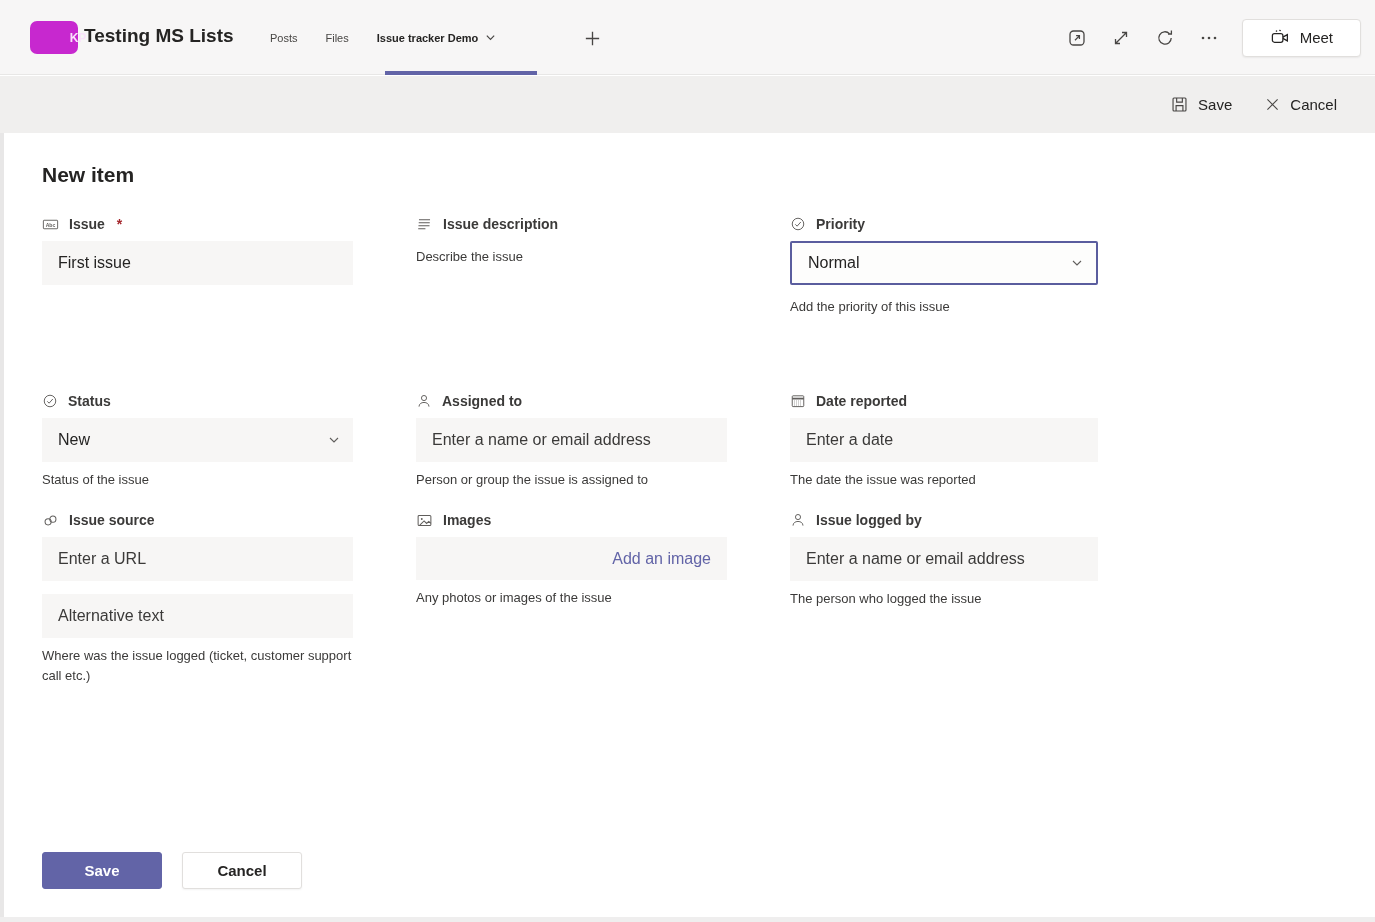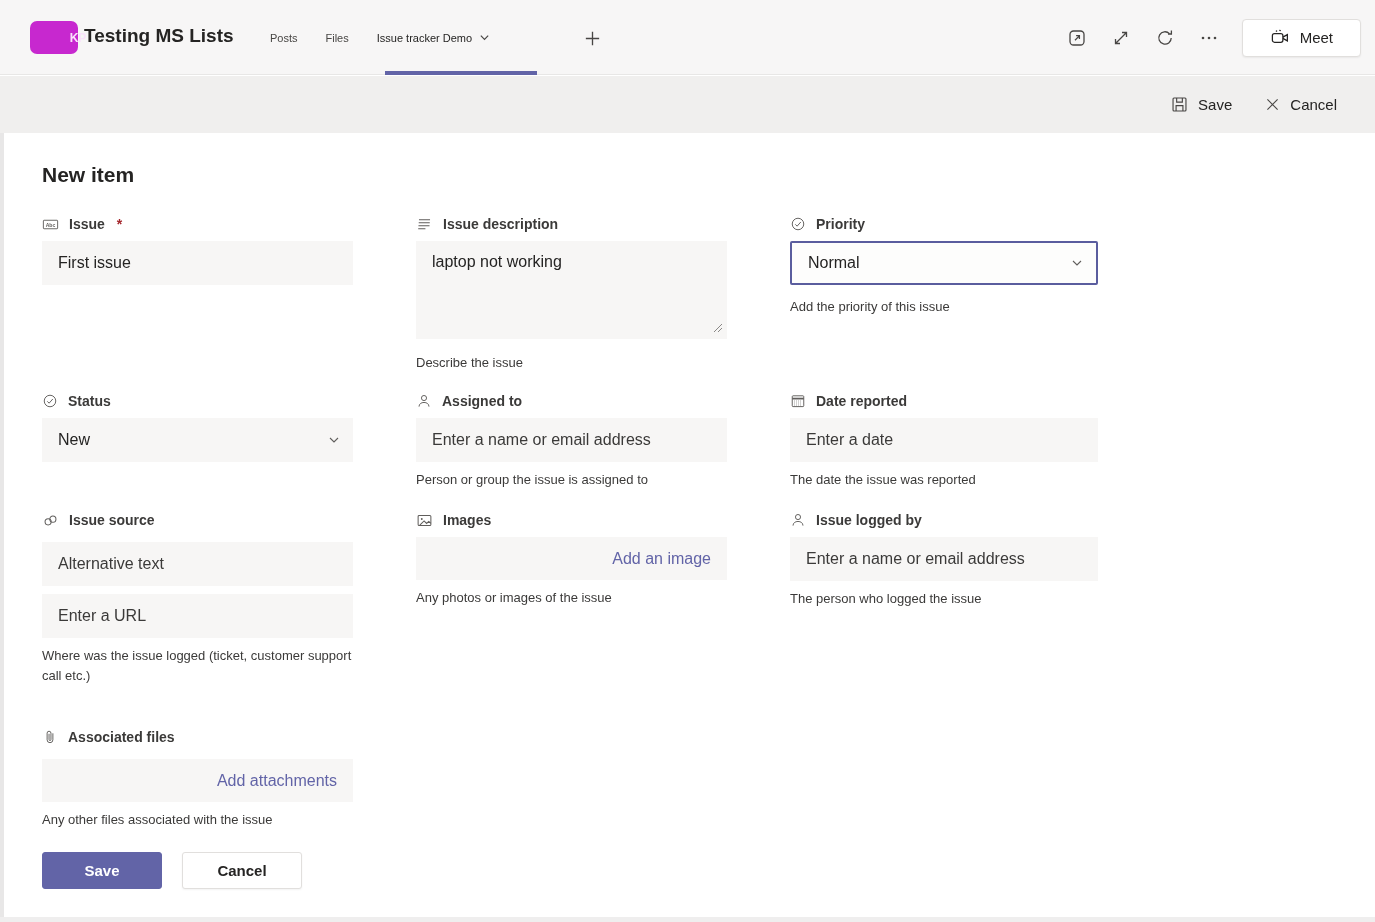--- a/index.html
+++ b/index.html
@@ -9,21 +9,21 @@
 
   
   .topbar { position:absolute; left:0; top:0; width:1375px; height:75px; background:#f7f6f6;
             border-bottom:1px solid #e8e7e6; display:flex; align-items:center; }
   .avatar { position:absolute; left:30px; top:21px; width:33px; height:33px; border-radius:7px;
             background:#c728cf; color:#f9e2fb; font-size:12px; font-weight:700;
             display:flex; align-items:center; justify-content:center;padding-left:48px; }
   .team-title { position:absolute; left:84px; top:25px; font-size:19px; font-weight:700; color:#252423; }
   .tabs { position:absolute; left:270px; top:0; height:75px; display:flex; align-items:center; gap:28px; }
   .tab { font-size:11px; color:#484644; cursor:pointer; display:flex; align-items:center; gap:7px; }
-  .tab.active { font-weight:400; color:#252423; }
+  .tab.active { font-weight:700; color:#252423; }
   .tab-underline { position:absolute; left:385px; top:71px; width:152px; height:4px; background:#6264a7; }
   .add-tab { position:absolute; left:581px; top:27px; width:22px; height:22px; color:#484644;
              display:flex; align-items:center; justify-content:center; cursor:pointer; }
   .topbar-right { position:absolute; right:14px; top:0; height:75px; display:flex; align-items:center; gap:22px; }
   .tb-icon-btn { width:22px; height:22px; color:#484644; display:flex; align-items:center; justify-content:center; cursor:pointer; }
   .meet-btn { height:38px; background:#ffffff; border:1px solid #e1dfdd; border-radius:4px;
               box-shadow:0 1px 2px rgba(0,0,0,.06); display:flex; align-items:center; gap:9px;
               padding:0 27px; font-size:15px; color:#252423; cursor:pointer; }
 
   
@@ -194,68 +194,47 @@
       <span>Status</span>
     </div>
     <div class="combo">
       <span>New</span>
       <span class="chev">
         <svg width="14" height="14" viewBox="0 0 14 14" fill="none" stroke="currentColor" stroke-width="1.1">
             <path d="M3 5l4 4 4-4"></path>
           </svg>
       </span>
     </div>
+    <div class="helper">Status of the issue</div>
   </div>
 
   <div class="fg" style="left:42px; top:511px;">
     <div class="fg-label">
       <span class="ic">
         <svg width="17" height="17" viewBox="0 0 20 20" fill="none" stroke="currentColor" stroke-width="1.2">
           <circle cx="7.2" cy="11.6" r="3.6"></circle>
             <circle cx="12.8" cy="8.4" r="3.6"></circle>
         </svg>
       </span>
       <span>Issue source</span>
     </div>
+    <input class="tb-input" type="text" placeholder="Enter a URL" style="">
     <input class="tb-input mt13" type="text" placeholder="Alternative text" style="">
-    <input class="tb-input" type="text" placeholder="Enter a URL" style="">
     <div class="helper">Where was the issue logged (ticket, customer support call etc.)</div>
   </div>
 
-  <div class="fg" style="left:42px; top:728px;">
-    <div class="fg-label">
-      <span class="ic">
-        <svg width="16" height="16" viewBox="0 0 20 20" fill="none" stroke="currentColor" stroke-width="1.2">
-          <path d="M13.6 5.4v8.1a3.6 3.6 0 0 1-7.2 0V5.2a2.4 2.4 0 0 1 4.8 0v8a1.2 1.2 0 0 1-2.4 0V6"></path>
-        </svg>
-      </span>
-      <span>Associated files</span>
-    </div>
-    <div class="action-box mt13" style="margin-top:13px;">
-      <span class="action-link">Add attachments</span>
-    </div>
-    <div class="helper">Any other files associated with the issue</div>
-  </div>
 
   <div class="fg" style="left:416px; top:215px;">
     <div class="fg-label">
       <span class="ic">
         <svg width="17" height="17" viewBox="0 0 20 20" fill="none" stroke="currentColor" stroke-width="1.2">
           <path d="M3.5 4.5h13M3.2 8h13M2.9 11.5h13M2.6 15h8.5"></path>
         </svg>
       </span>
       <span>Issue description</span>
-    </div>
-    <div class="area-wrap">
-      <textarea class="tb-area" style="">laptop not working</textarea>
-      <span class="resize-handle">
-        <svg width="10" height="10" viewBox="0 0 10 10" stroke="currentColor" stroke-width="1" fill="none">
-          <path d="M9 1L1 9M9 5L5 9"></path>
-        </svg>
-      </span>
     </div>
     <div class="helper mt14">Describe the issue</div>
   </div>
 
   <div class="fg" style="left:416px; top:392px;">
     <div class="fg-label">
       <span class="ic">
         <svg width="16" height="16" viewBox="0 0 20 20" fill="none" stroke="currentColor" stroke-width="1.2">
           <circle cx="10" cy="6.3" r="3.2"></circle>
             <path d="M3.8 17c0-3.4 2.8-5.2 6.2-5.2s6.2 1.8 6.2 5.2"></path>

